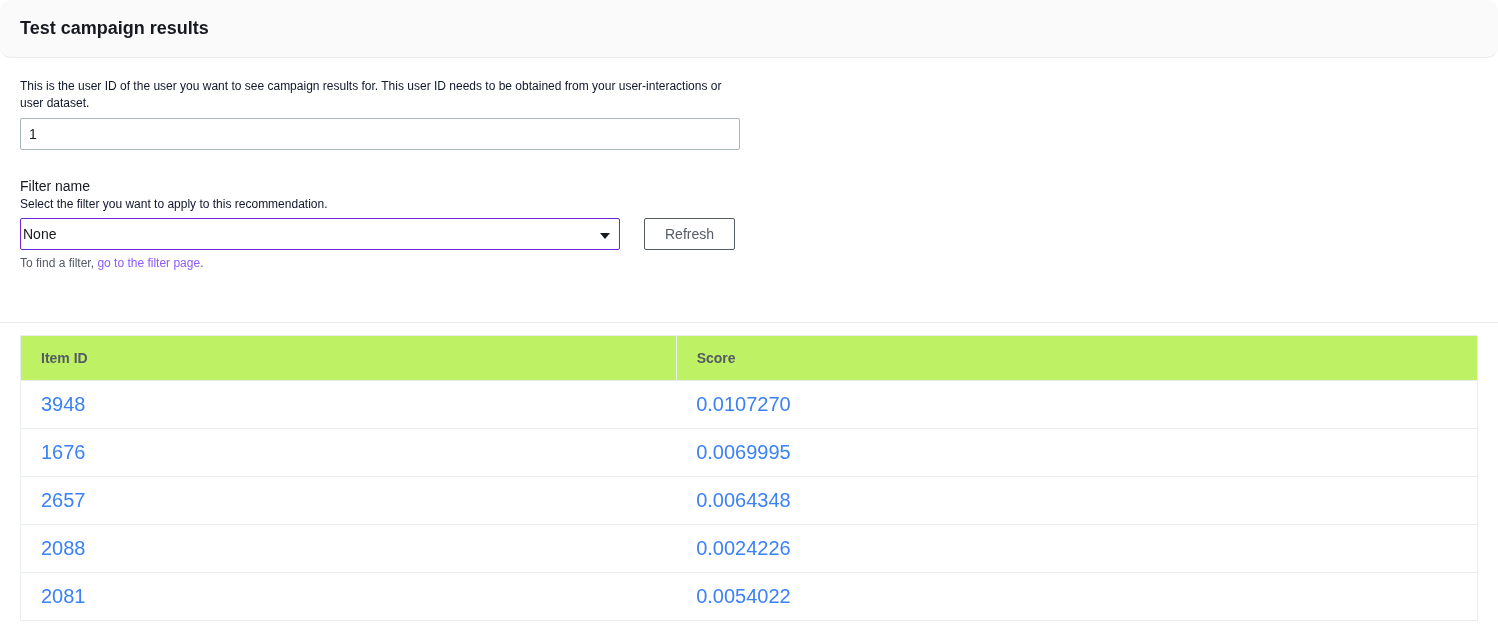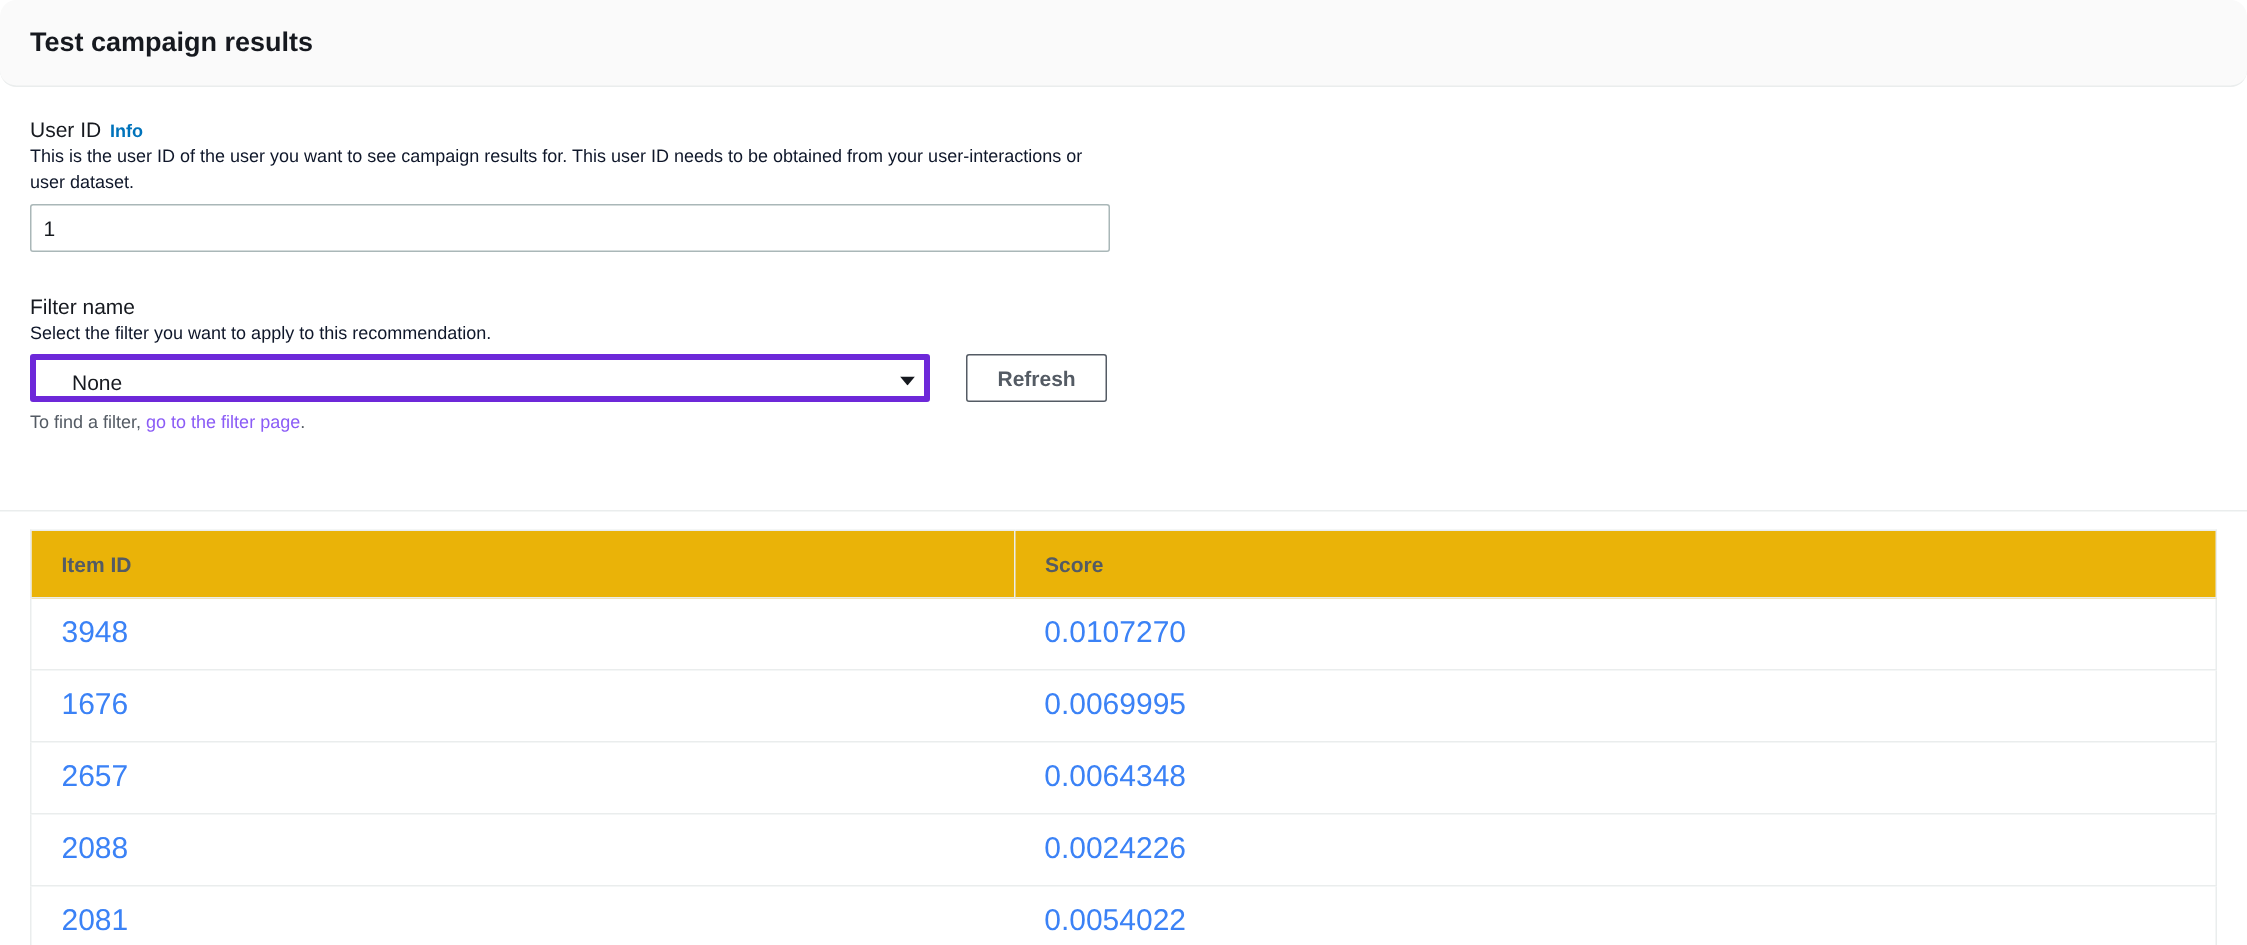--- a/index.html
+++ b/index.html
@@ -67,41 +67,41 @@
       display: flex;
       align-items: center;
       gap: 24px;
     }
     .select-wrapper {
       position: relative;
       width: 600px;
     }
     .select-input {
       width: 100%;
-      padding: 6px 30px 6px 24px;
-      font-size: 14px;
-      border: 4px solid #6d28d9;
+      padding: 6px 30px 6px 2px;
+      font-size: 14px;
+      border: 1px solid #6d28d9;
       border-radius: 2px;
       background: #fff;
       cursor: pointer;
       height: 32px;
       line-height: 18px;
     }
     .select-caret {
       position: absolute;
       right: 10px;
       top: 50%;
       transform: translateY(-50%);
       pointer-events: none;
     }
     .btn {
       display: inline-block;
       padding: 6px 20px;
       font-size: 14px;
-      font-weight: 700;
+      font-weight: 400;
       border: 1px solid #545b64;
       background: #fff;
       color: #545b64;
       cursor: pointer;
       border-radius: 2px;
       height: 32px;
     }
     .btn-primary {
       background: #ec7211;
       border-color: #ec7211;
@@ -125,21 +125,21 @@
     }
     .results-area {
       padding: 12px 20px 20px 20px;
     }
     .results-table {
       width: 100%;
       border: 1px solid #eaeded;
       border-collapse: collapse;
     }
     .results-table thead tr {
-      background: #eab308;
+      background: #bef264;
     }
     .results-table th {
       text-align: left;
       font-weight: 700;
       font-size: 14px;
       color: #545b64;
       padding: 14px 20px;
       border-bottom: 1px solid #eaeded;
     }
     .results-table th:first-child {
@@ -159,24 +159,20 @@
 </head>
 <body>
 
 <div class="page-title-bar">
   <h1 class="page-title">Test campaign results</h1>
 </div>
 
 <div class="form-area">
 
   <div class="form-field">
-    <div class="field-label-row">
-      <span class="field-label">User ID</span>
-      <span class="info-link">Info</span>
-    </div>
     <div class="field-help">This is the user ID of the user you want to see campaign results for. This user ID needs to be obtained from your user-interactions or user dataset.</div>
     <input type="text" class="text-input" value="1" style="">
   </div>
 
   <div class="form-field">
     <div class="field-label-row">
       <span class="field-label">Filter name</span>
     </div>
     <div class="field-help">Select the filter you want to apply to this recommendation.</div>
     <div class="select-row">

